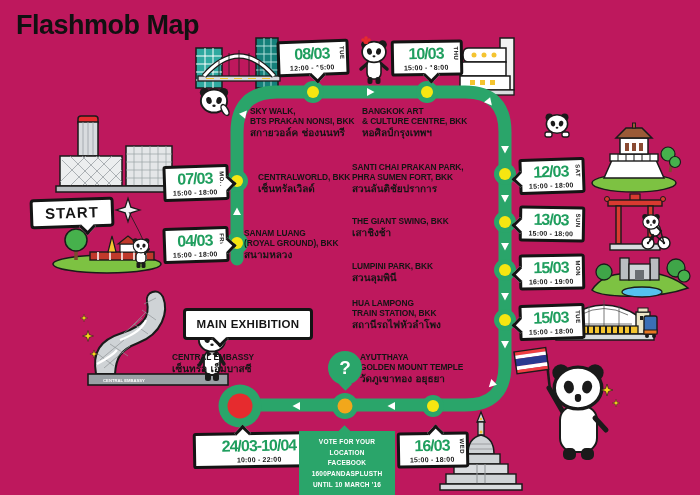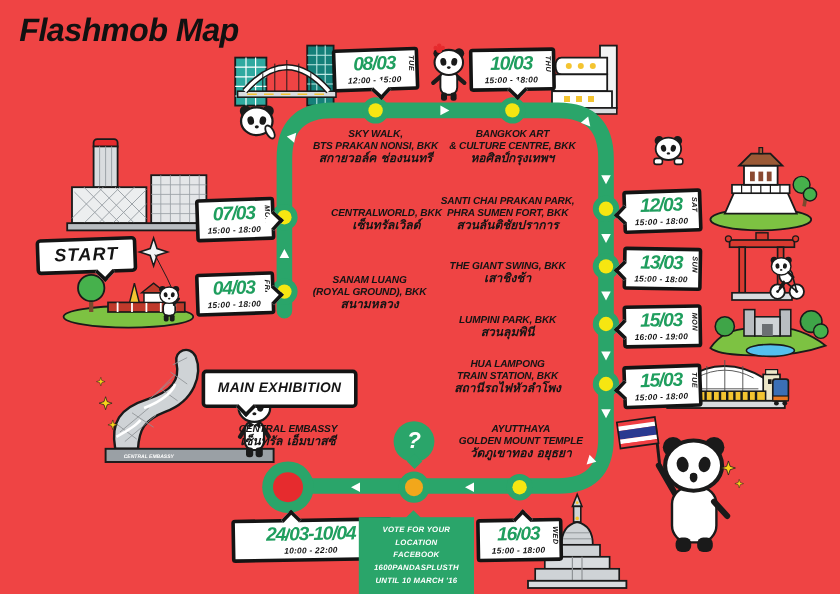--- a/index.html
+++ b/index.html
@@ -1,34 +1,34 @@
 <!DOCTYPE html>
 <html><head>
 <meta charset="utf-8">
 <style>
   html,body{margin:0;padding:0;background:#fff;}
-  #canvas{position:relative;width:700px;height:495px;background:#ef4444;overflow:hidden;
-          font-family:"Liberation Sans",sans-serif;color:#141414;font-style:italic;}
+  #canvas{position:relative;width:700px;height:495px;background:#be185d;overflow:hidden;
+          font-family:"Liberation Sans",sans-serif;color:#141414;}
   #art{position:absolute;left:0;top:0;}
   .title{position:absolute;left:16px;top:10px;font-size:27px;font-weight:700;
          letter-spacing:-0.5px;color:#111;}
   
   .badge{position:absolute;background:#fff;border:3px solid #141414;border-radius:3px;
          text-align:center;padding:3px 6px 2px 4px;box-sizing:border-box;}
   .badge .date{font-weight:700;font-size:16px;letter-spacing:-1px;color:#1f9e5e;line-height:1;}
   .badge .day{position:absolute;top:4px;right:1px;writing-mode:vertical-rl;font-size:6px;
               font-weight:700;letter-spacing:.5px;line-height:1;color:#141414;}
   .badge .time{font-size:7px;font-weight:700;letter-spacing:.2px;line-height:1;margin-top:2px;}
   .tail{position:absolute;width:9px;height:9px;background:#fff;transform:rotate(45deg);}
   .tail-down{bottom:-8px;border-right:3px solid #141414;border-bottom:3px solid #141414;}
   .tail-up{top:-8px;border-left:3px solid #141414;border-top:3px solid #141414;}
   .tail-left{left:-8px;top:50%;margin-top:-4.5px;border-left:3px solid #141414;border-bottom:3px solid #141414;}
   .tail-right{right:-8px;top:50%;margin-top:-4.5px;border-right:3px solid #141414;border-top:3px solid #141414;}
   
-  .label{position:absolute;text-align:center;font-weight:700;}
+  .label{position:absolute;font-weight:700;}
   .label .en{font-size:8.4px;line-height:1.2;letter-spacing:-.1px;}
   .label .th{font-family:"DejaVu Sans",sans-serif;font-size:10px;line-height:1.25;margin-top:1px;}
   
   .sign{position:absolute;background:#fff;border:3px solid #141414;border-radius:4px;
         font-weight:700;text-align:center;box-sizing:content-box;}
   
   .qbubble{position:absolute;left:328px;top:351px;width:34px;height:34px;border-radius:50%;
            background:#2aa56a;color:#fff;font-size:19px;font-weight:700;text-align:center;line-height:33px;}
   .gtail{position:absolute;width:9px;height:9px;background:#2aa56a;transform:rotate(45deg);}
   .vote{position:absolute;left:299px;top:431px;width:96px;background:#2aa56a;color:#fff;
@@ -426,21 +426,21 @@
   </div>
   <div class="label" style="left:172px;top:352px;width:136px">
     <div class="en">CENTRAL EMBASSY</div>
     <div class="th">เซ็นทรัล เอ็มบาสซี</div>
   </div>
 
   <div class="sign" style="left:30px;top:198px;width:78px;height:24px;line-height:24px;font-size:15px;letter-spacing:1px;transform:rotate(-2deg)">
     <span>START</span>
     <i class="tail tail-down" style="left:48px"></i>
   </div>
-  <div class="sign" style="left:168px;top:308px;width:124px;height:26px;line-height:26px;font-size:11.5px;letter-spacing:.3px">
+  <div class="sign" style="left:183px;top:308px;width:124px;height:26px;line-height:26px;font-size:11.5px;letter-spacing:.3px">
     <span>MAIN EXHIBITION</span>
     <i class="tail tail-down" style="left:28px"></i>
   </div>
 
   <div class="qbubble">
     <i class="gtail" style="left:12.5px;bottom:-3.5px"></i>
     <span>?</span>
   </div>
   <div class="vote">
     <i class="gtail" style="left:41px;top:-4px"></i>

